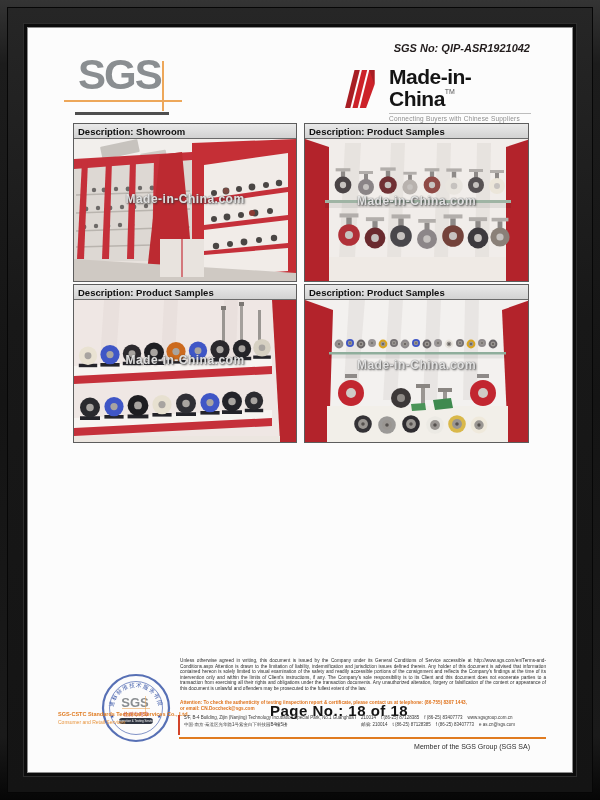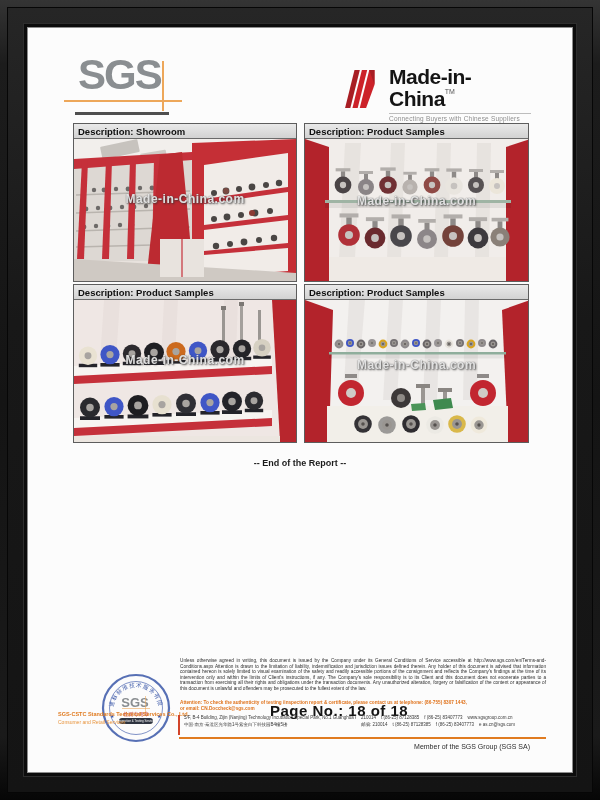--- a/index.html
+++ b/index.html
@@ -53,20 +53,21 @@
   <div class="frame-lip"></div>
 </div>
 
 <div class="page">
 
   <div class="abs sgs-letters" style="left:50px;top:26px;">SGS</div>
   <div class="abs sgs-hline" style="left:36px;top:72px;width:118px;"></div>
   <div class="abs sgs-vline" style="left:134px;top:33px;height:50px;"></div>
   <div class="abs sgs-bar" style="left:47px;top:84px;width:94px;"></div>
 
+  <div class="abs report-no" style="left:272px;top:14px;">SGS No: QIP-ASR1921042</div>
 
   <div class="abs" style="left:316px;top:38px;width:190px;">
     <svg width="40" height="40" viewBox="0 0 36 38" style="position:absolute;left:0;top:2px;">
       <polygon points="0,38 9,2 14,2 5,38" fill="#a81e24"></polygon>
       <polygon points="7,38 16,2 21,2 12,38" fill="#cc2229"></polygon>
       <polygon points="14,38 23,2 28,2 28,16 20,38" fill="#cc2229"></polygon>
       <polygon points="23,2 28,2 28,16" fill="#a81e24"></polygon>
     </svg>
     <div style="position:absolute;left:45px;top:0;">
       <span class="mic-word">Made-in-China</span><span class="mic-tm">TM</span>
@@ -305,21 +306,20 @@
         <use href="#whl" transform="translate(82,125) scale(1.1)" fill="#9c9a98"></use>
         <use href="#whl" transform="translate(106,124) scale(1.1)" fill="#2e2c30"></use>
         <use href="#whl" transform="translate(130,125) scale(1.1)" fill="#eceae4"></use>
         <use href="#whl" transform="translate(152,124) scale(1.1)" fill="#d9b84a"></use>
         <use href="#whl" transform="translate(174,125) scale(1.05)" fill="#efe9db"></use>
       </svg>
       <div class="watermark" style="top:58px;">Made-in-China.com</div>
     </div>
   </div>
 
-  <div class="abs end-note" style="top:430px;">-- End of the Report --</div>
 
   <div class="abs legal" style="left:152px;top:630px;">Unless otherwise agreed in writing, this document is issued by the Company under its General Conditions of Service accessible at http://www.sgs.com/en/Terms-and-Conditions.aspx Attention is drawn to the limitation of liability, indemnification and jurisdiction issues defined therein. Any holder of this document is advised that information contained hereon is solely limited to visual examination of the safety and readily accessible portions of the consignment and reflects the Company's findings at the time of its intervention only and within the limits of Client's instructions, if any. The Company's sole responsibility is to its Client and this document does not exonerate parties to a transaction from exercising all their rights and obligations under the transaction documents. Any unauthorized alteration, forgery or falsification of the content or appearance of this document is unlawful and offenders may be prosecuted to the fullest extent of the law.</div>
   <div class="abs attn" style="left:152px;top:672px;">Attention: To check the authenticity of testing /inspection report &amp; certificate, please contact us at telephone: (86-755) 8307 1443,</div>
   <div class="abs attn" style="left:152px;top:678px;width:90px;">or email: CN.Doccheck@sgs.com</div>
   <div class="abs page-no" style="left:242px;top:674px;">Page No.:  18  of  18</div>
 
   <svg class="abs" style="left:72px;top:644px;" width="72" height="72" viewBox="0 0 72 72">
     <defs>
         <path id="arcT" d="M 13,38 A 23 23 0 0 1 59,38"></path>
       </defs>

